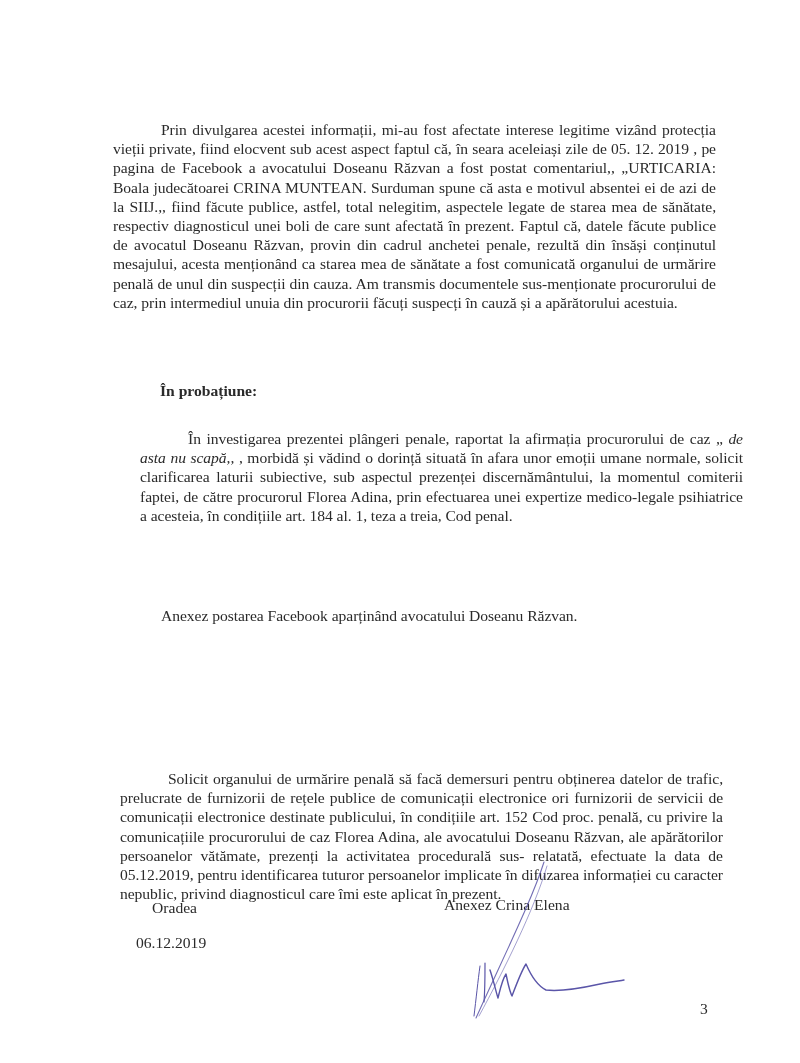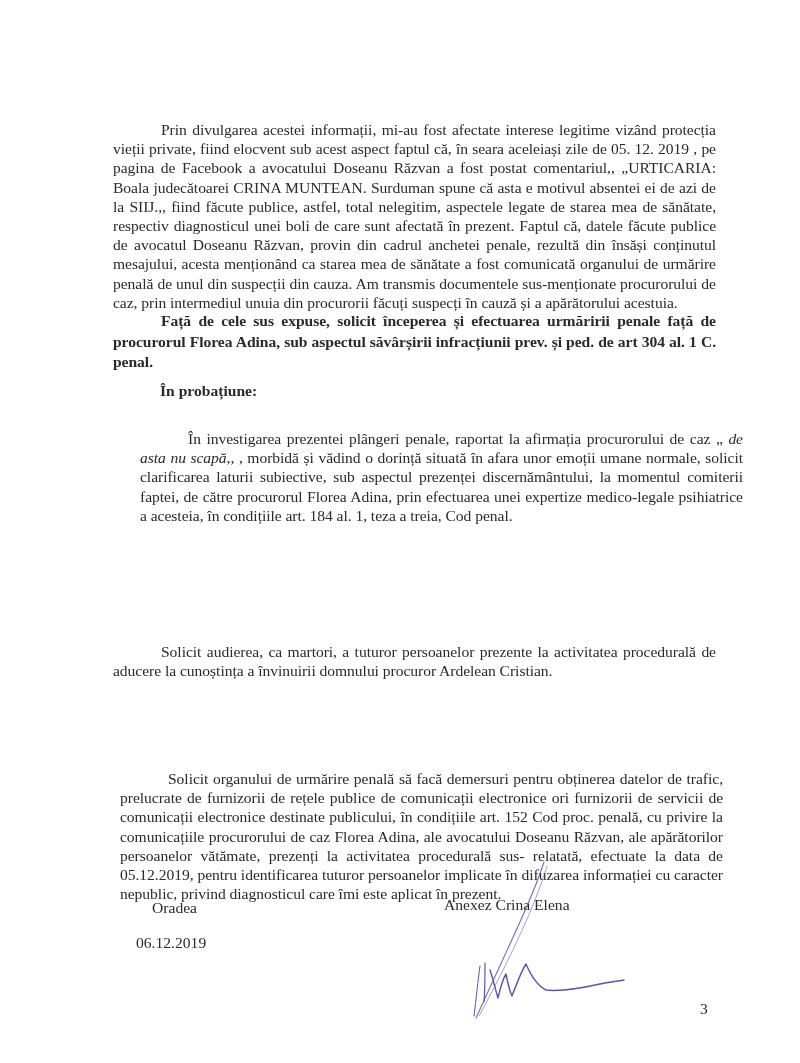--- a/index.html
+++ b/index.html
@@ -24,35 +24,32 @@
 </style>
 </head>
 <body>
 
 <div class="page">
 
   <div class="col" style="top:120px;">
     <p class="jl">Prin divulgarea acestei informații, mi-au fost afectate interese legitime vizând protecția vieții private, fiind elocvent sub acest aspect faptul că, în seara aceleiași zile de 05. 12. 2019 , pe pagina de Facebook a avocatului Doseanu Răzvan a fost postat comentariul,, „URTICARIA: Boala judecătoarei  CRINA MUNTEAN. Surduman spune că asta e motivul absentei ei de azi de la SIIJ.,,  fiind făcute publice, astfel,  total nelegitim, aspectele legate de starea mea de sănătate, respectiv diagnosticul unei boli de care sunt afectată în prezent. Faptul că, datele făcute publice de avocatul Doseanu Răzvan, provin din cadrul anchetei penale, rezultă din însăși conținutul mesajului, acesta menționând ca starea mea de sănătate a fost comunicată organului de urmărire penală de unul din suspecții din cauza. Am transmis documentele sus-menționate procurorului de caz, prin intermediul unuia din procurorii făcuți suspecți în cauză și a apărătorului acestuia.</p>
   </div>
 
-  <div class="col" style="top:311px;">
-    <p class="jl bold">Față de cele sus expuse, solicit începerea și efectuarea urmăririi penale față de procurorul Florea Adina, sub aspectul săvârșirii infracțiunii prev. și ped. de art 304 al. 1 C. penal.</p>
-  </div>
 
   <div class="heading" style="top:382px;text-align:right;">În probațiune:</div>
 
   <div class="col" style="top:429px;margin-left:27px;">
     <p class="jl"><span>În investigarea prezentei plângeri penale, raportat la afirmația procurorului de caz  „ </span><span class="it">de asta nu  scapă,,</span><span> , morbidă și vădind o dorință situată în afara unor emoții umane normale, solicit clarificarea laturii subiective, sub aspectul prezenței discernământului, la momentul comiterii faptei, de către procurorul Florea Adina, prin efectuarea unei expertize medico-legale psihiatrice a acesteia, în condițiile art. 184 al. 1, teza a treia, Cod penal.</span></p>
   </div>
 
 
+  <div class="col" style="top:606px;">
+    <p class="jl">Anexez postarea Facebook aparținând avocatului Doseanu Răzvan.</p>
+  </div>
 
-  <div class="col" style="top:642px;">
-    <p class="jl">Solicit audierea, ca martori, a tuturor persoanelor prezente la activitatea procedurală de aducere la cunoștința a învinuirii domnului procuror Ardelean Cristian.</p>
-  </div>
 
 
   <div class="col" style="top:769px;margin-left:7px;">
     <p class="jl">Solicit organului de urmărire penală să facă demersuri pentru obținerea datelor de trafic, prelucrate de furnizorii de rețele publice de comunicații electronice ori furnizorii de servicii de comunicații electronice destinate publicului, în condițiile art. 152 Cod proc. penală, cu privire la comunicațiile procurorului de caz Florea Adina, ale avocatului Doseanu Răzvan, ale apărătorilor persoanelor vătămate, prezenți la activitatea procedurală sus- relatată, efectuate la data de 05.12.2019,  pentru identificarea tuturor persoanelor implicate în difuzarea informației cu caracter nepublic, privind diagnosticul care îmi este aplicat în prezent.</p>
   </div>
 
   <div class="plain" style="left:140px; top:899px;">Oradea</div>
   <div class="plain" style="left:124px; top:934px;">06.12.2019</div>
   <div class="plain" style="left:432px; top:896px;">Anexez Crina Elena</div>
 

